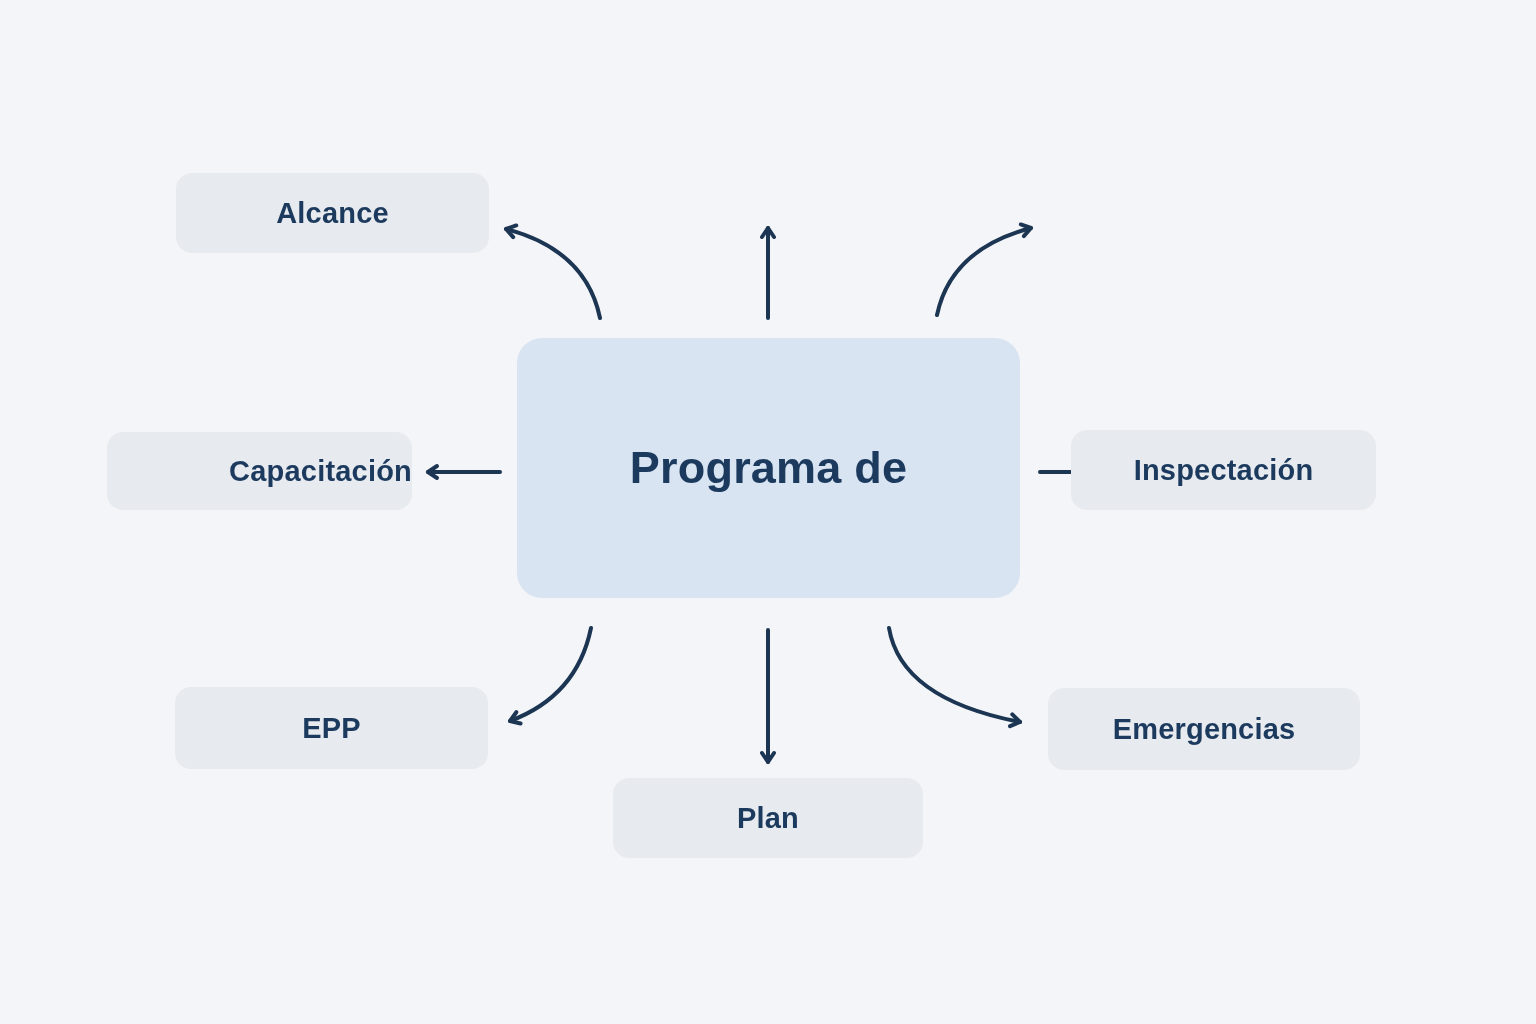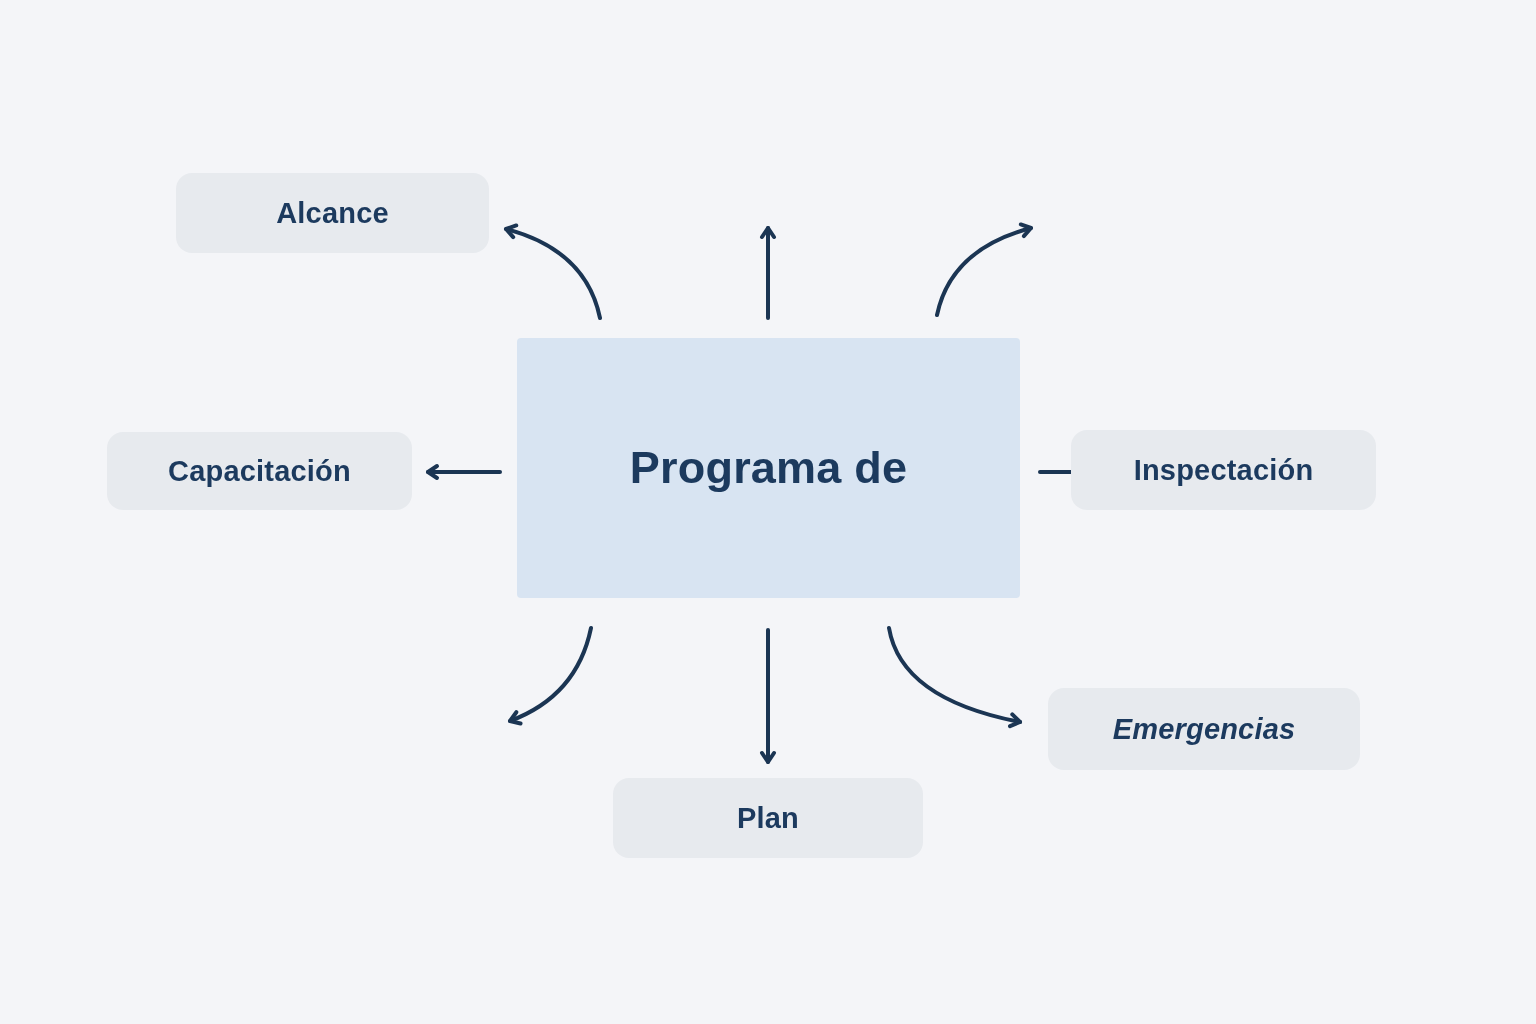--- a/index.html
+++ b/index.html
@@ -14,34 +14,34 @@
     position:relative;width:1536px;height:1024px;overflow:hidden;
     background:var(--bg);
     font-family:"Liberation Sans",sans-serif;
   }
   .node{
     position:absolute;display:flex;align-items:center;justify-content:center;
     background:var(--node-fill);border-radius:16px;color:var(--text);
     font-weight:bold;font-size:29px;letter-spacing:.2px;text-align:center;
   }
   .center-node{
-    background:var(--center-fill);border-radius:4px;flex-direction:column;
+    background:var(--center-fill);border-radius:25px;flex-direction:column;
     left:517px;top:338px;width:503px;height:260px;
   }
   .center-node .line1{font-size:45px;font-weight:bold;line-height:1.15;}
   .center-node .line2{font-size:40px;font-weight:bold;line-height:1.15;margin-top:10px;}
   
   .n-alcance      {left:176px;top:173px;width:313px;height:80px;}
   .n-matriz       {left:611px;top:137px;width:314px;height:82px;}
   .n-plan         {left:1046px;top:173px;width:314px;height:80px;}
-  .n-capacitacion {left:107px;top:432px;width:305px;height:78px;}
+  .n-capacitacion {left:107px;top:432px;width:305px;height:78px;justify-content:flex-end;}
   .n-inspectacion {left:1071px;top:430px;width:305px;height:80px;}
   .n-epp          {left:175px;top:687px;width:313px;height:82px;}
   .n-kpis         {left:613px;top:778px;width:310px;height:80px;}
-  .n-emergencias  {left:1048px;top:688px;width:312px;height:82px;font-style:italic;}
+  .n-emergencias  {left:1048px;top:688px;width:312px;height:82px;}
   .edges{position:absolute;left:0;top:0;width:1536px;height:1024px;pointer-events:none;}
   .edge{stroke:var(--arrow);stroke-width:4;fill:none;stroke-linecap:round;}
   .arrowhead-path{stroke:var(--arrow);stroke-width:4;fill:none;stroke-linecap:round;stroke-linejoin:round;}
 </style>
 </head>
 <body>
 
 <div class="canvas">
 
   <svg class="edges" viewBox="0 0 1536 1024" xmlns="http://www.w3.org/2000/svg">
@@ -66,20 +66,23 @@
 
   <div class="node n-alcance">
     <span>Alcance</span>
   </div>
   <div class="node n-capacitacion">
     <span>Capacitación</span>
   </div>
   <div class="node n-inspectacion">
     <span>Inspectación</span>
   </div>
+  <div class="node n-epp">
+    <span>EPP</span>
+  </div>
   <div class="node n-kpis">
     <span>Plan</span>
   </div>
   <div class="node n-emergencias">
     <span>Emergencias</span>
   </div>
 
 </div>
 
 </body></html>

